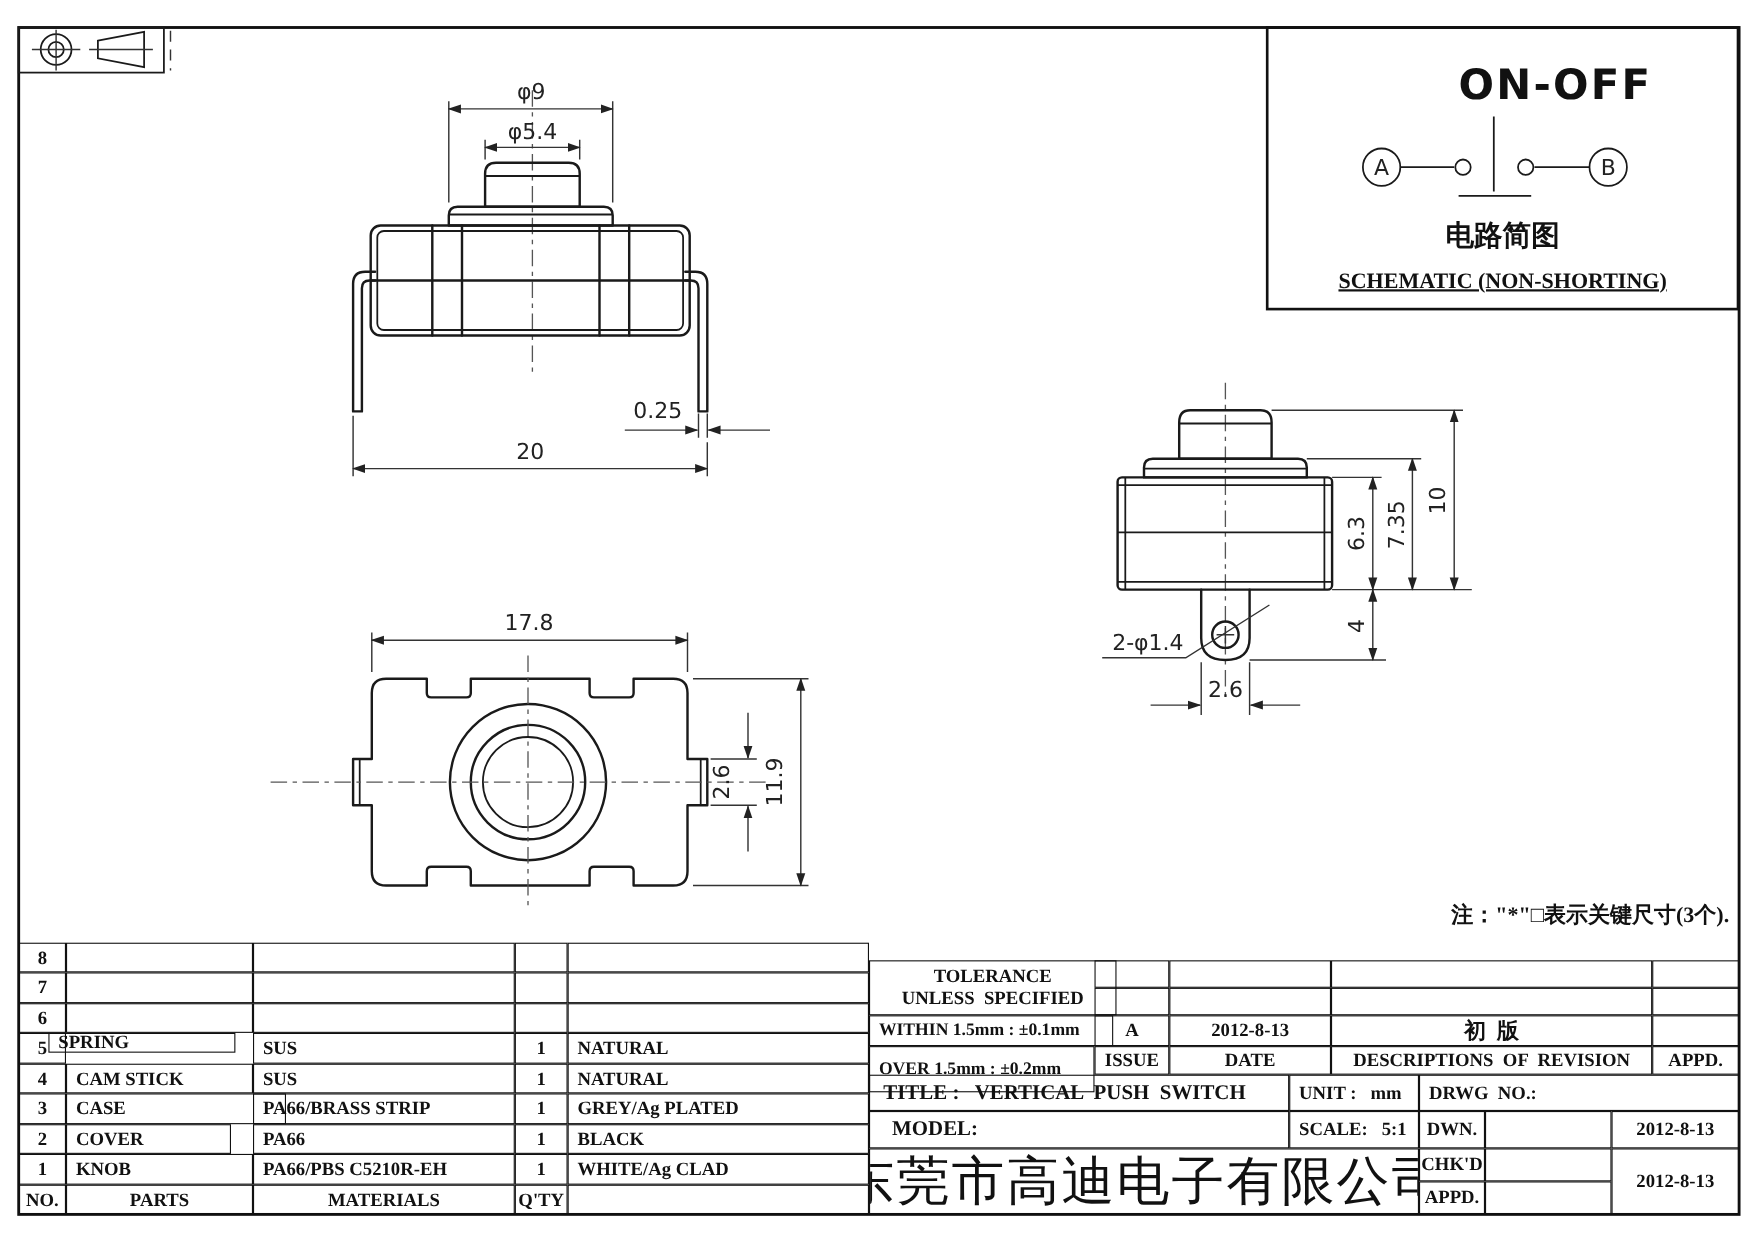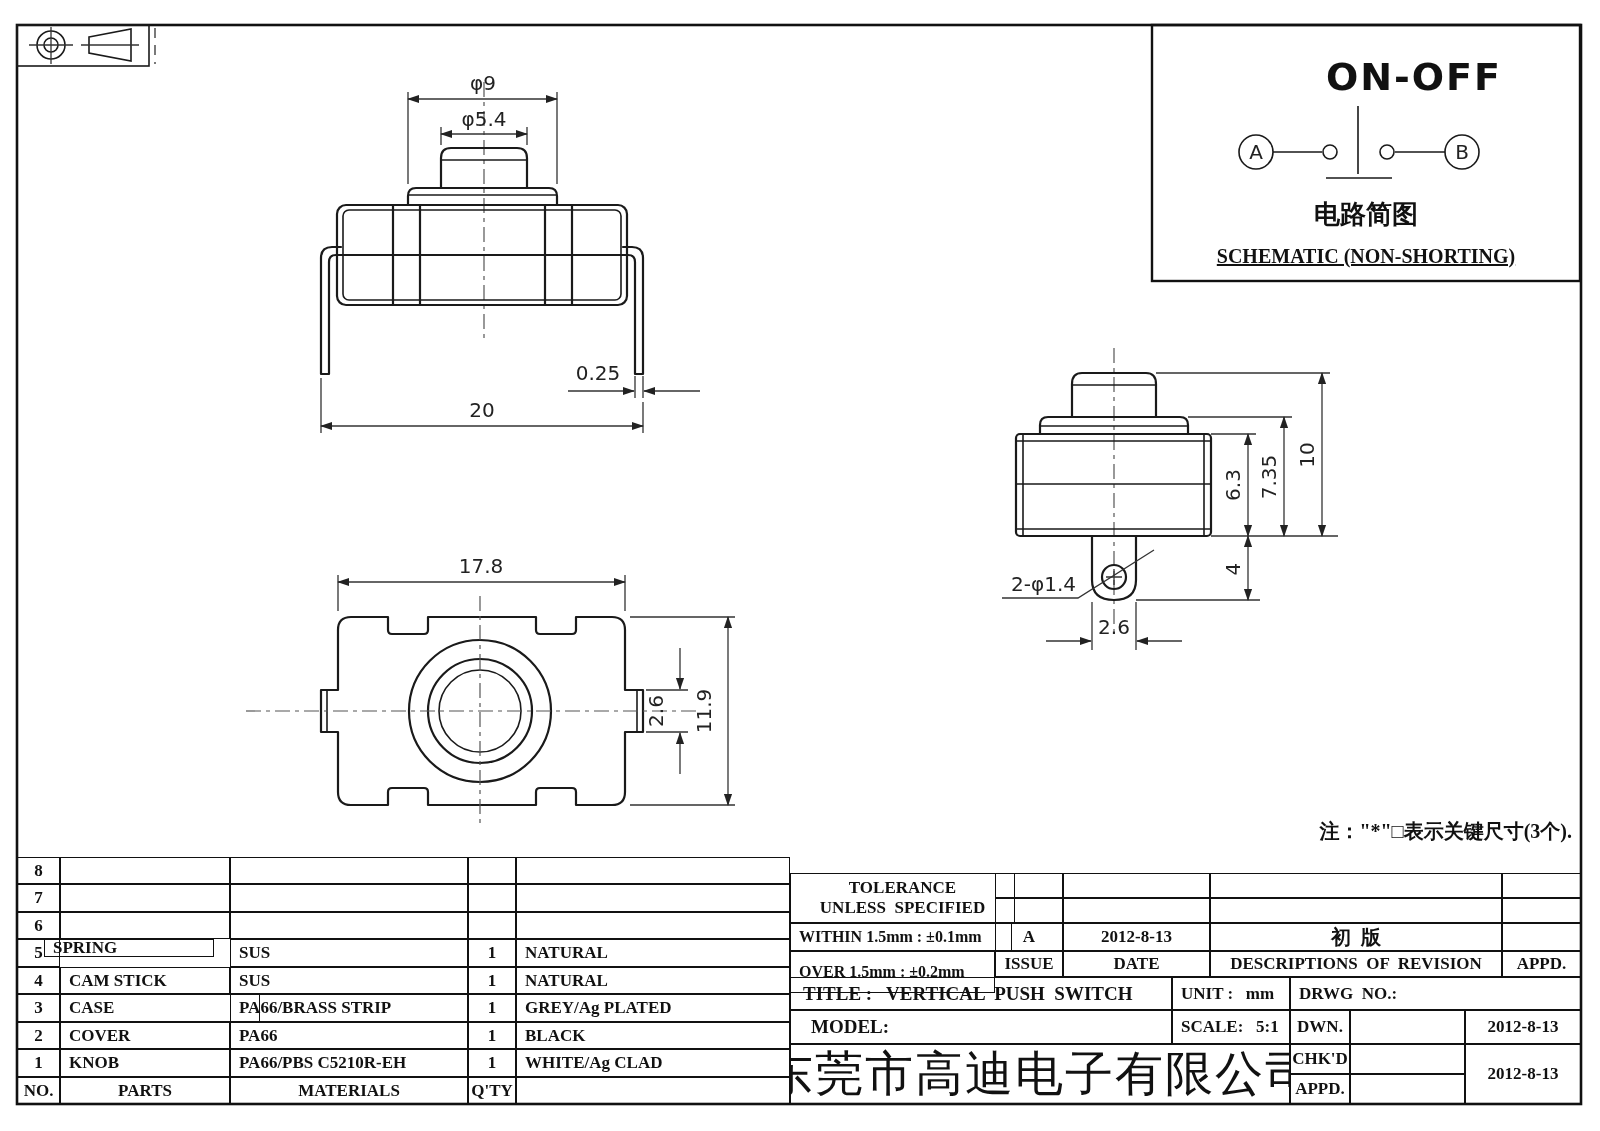--- a/index.html
+++ b/index.html
@@ -201,21 +201,21 @@
   <div class="cell ctr" style="left:468px;top:967px;width:48px;height:27px">1</div>
   <div class="cell pad" style="left:516px;top:967px;width:274px;height:27px">NATURAL</div>
 
   <div class="cell ctr" style="left:17px;top:994px;width:43px;height:28px">3</div>
   <div class="cell pad" style="left:60px;top:994px;width:200px;height:28px">CASE</div>
   <div class="cell pad" style="left:230px;top:994px;width:238px;height:28px">PA66/BRASS STRIP</div>
   <div class="cell ctr" style="left:468px;top:994px;width:48px;height:28px">1</div>
   <div class="cell pad" style="left:516px;top:994px;width:274px;height:28px">GREY/Ag PLATED</div>
 
   <div class="cell ctr" style="left:17px;top:1022px;width:43px;height:27px">2</div>
-  <div class="cell pad" style="left:60px;top:1022px;width:170px;height:27px">COVER</div>
+  <div class="cell pad" style="left:60px;top:1022px;width:150px;height:27px">COVER</div>
   <div class="cell pad" style="left:230px;top:1022px;width:238px;height:27px">PA66</div>
   <div class="cell ctr" style="left:468px;top:1022px;width:48px;height:27px">1</div>
   <div class="cell pad" style="left:516px;top:1022px;width:274px;height:27px">BLACK</div>
 
   <div class="cell ctr" style="left:17px;top:1049px;width:43px;height:28px">1</div>
   <div class="cell pad" style="left:60px;top:1049px;width:170px;height:28px">KNOB</div>
   <div class="cell pad" style="left:230px;top:1049px;width:238px;height:28px">PA66/PBS C5210R-EH</div>
   <div class="cell ctr" style="left:468px;top:1049px;width:48px;height:28px">1</div>
   <div class="cell pad" style="left:516px;top:1049px;width:274px;height:28px">WHITE/Ag CLAD</div>
 

